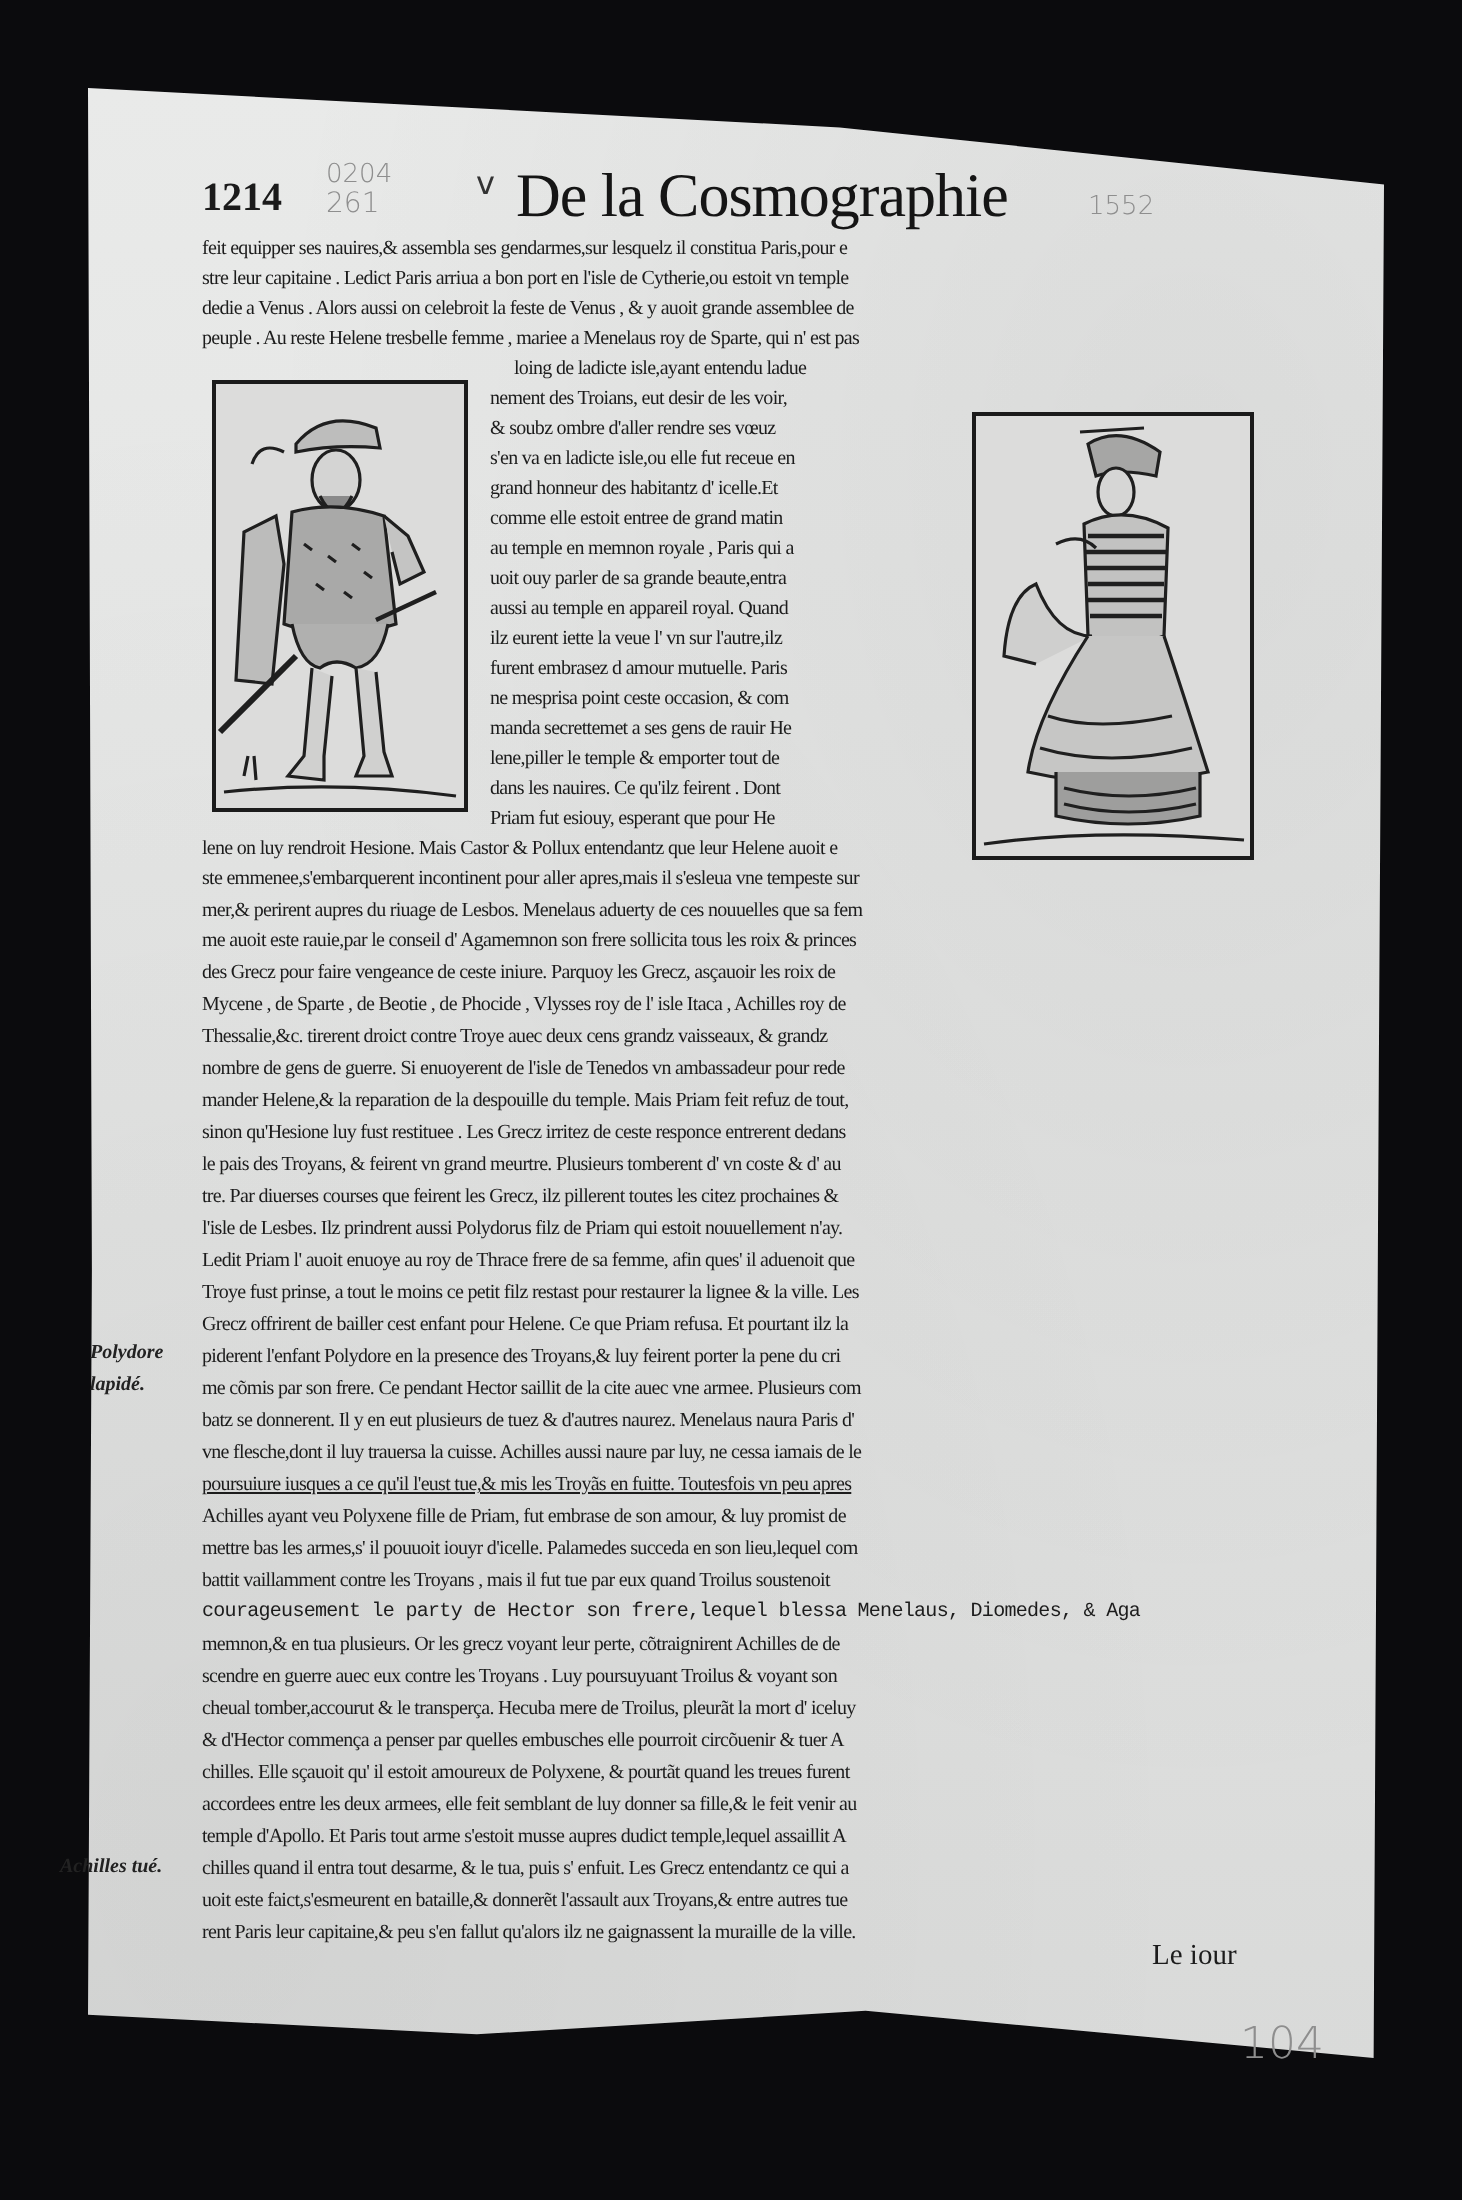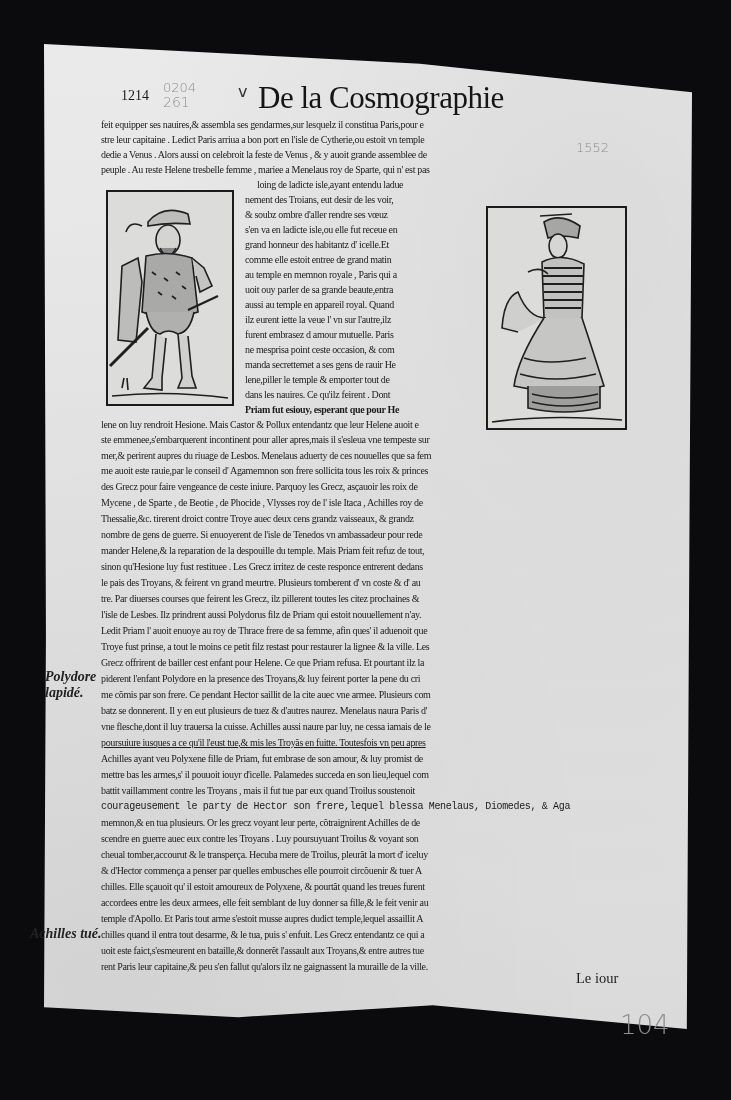--- a/index.html
+++ b/index.html
@@ -26,21 +26,21 @@
     color: #1c1c1c;
     font-family: "Liberation Serif", "DejaVu Serif", serif;
     font-size: 10px;
     line-height: 15.6px;
     white-space: nowrap;
     letter-spacing: -0.35px;
   }
   .folio {
     position: absolute; left: 101px; top: 88px;
     font-family: "Liberation Serif", serif;
-    font-weight: normal; font-size: 14px; color: #1a1a1a; margin-left: 20px;
+    font-weight: bold; font-size: 20px; color: #1a1a1a;
   }
   .running-title {
     position: absolute; left: 258px; top: 80px;
     font-family: "Liberation Serif", serif;
     font-size: 31px; color: #151515; letter-spacing: -0.5px;
   }
   .hand {
     position: absolute;
     font-family: "DejaVu Sans", sans-serif;
     color: #8e8e8e; font-weight: 300;
@@ -52,21 +52,21 @@
   .woodcut {
     position: absolute;
     border: 2px solid #1b1b1b;
     background: #dcdcdb;
     overflow: hidden;
   }
   .marginal {
     position: absolute;
     font-family: "Liberation Serif", serif;
     font-style: italic; font-weight: bold;
-    font-size: 14px; color: #222;
+    font-size: 10px; color: #222;
     line-height: 16px;
     white-space: nowrap;
   }
   .catchword {
     position: absolute; left: 576px; top: 970px;
     font-family: "Liberation Serif", serif;
     font-size: 14.5px; color: #1c1c1c;
   }
 </style>
 </head>
@@ -74,21 +74,21 @@
 
 <div class="page">
     <div class="page-shade"></div>
   </div>
 
 <div class="folio">1214</div>
 <div class="hand" style="left:163px;top:80px;font-size:13px;">0204</div>
 <div class="hand" style="left:163px;top:94px;font-size:14px;">261</div>
 <div class="check">v</div>
 <div class="running-title">De la Cosmographie</div>
-<div class="hand" style="left:576px;top:96px;font-size:13px;margin-top:44px;">1552</div>
+<div class="hand" style="left:544px;top:96px;font-size:13px;">1552</div>
 
 <div class="txt" style="left:101px;top:117px;">feit equipper ses nauires,&amp; assembla ses gendarmes,sur lesquelz il constitua Paris,pour e</div>
 <div class="txt" style="left:101px;top:132px;">stre leur capitaine . Ledict Paris arriua a bon port en l'isle de Cytherie,ou estoit vn temple</div>
 <div class="txt" style="left:101px;top:147px;">dedie a Venus . Alors aussi on celebroit la feste de Venus , &amp; y auoit grande assemblee de</div>
 <div class="txt" style="left:101px;top:162px;">peuple . Au reste Helene tresbelle femme , mariee a Menelaus roy de Sparte, qui n' est pas</div>
 
 <div class="woodcut" style="left:106px;top:190px;width:124px;height:212px;">
   <svg width="124" height="212" viewBox="0 0 124 212">
     <g fill="none" stroke="#1f1f1f" stroke-width="1.6">
       <path d="M40 30 Q55 12 80 22 L82 32 Q60 30 40 34 Z" fill="#bdbdbc"></path>
@@ -137,21 +137,21 @@
 <div class="txt" style="left:245px;top:252px;">comme elle estoit entree de grand matin</div>
 <div class="txt" style="left:245px;top:267px;">au temple en memnon royale , Paris qui a</div>
 <div class="txt" style="left:245px;top:282px;">uoit ouy parler de sa grande beaute,entra</div>
 <div class="txt" style="left:245px;top:297px;">aussi au temple en appareil royal. Quand</div>
 <div class="txt" style="left:245px;top:312px;">ilz eurent iette la veue l' vn sur l'autre,ilz</div>
 <div class="txt" style="left:245px;top:327px;">furent embrasez d amour mutuelle. Paris</div>
 <div class="txt" style="left:245px;top:342px;">ne mesprisa point ceste occasion, &amp; com</div>
 <div class="txt" style="left:245px;top:357px;">manda secrettemet a ses gens de rauir He</div>
 <div class="txt" style="left:245px;top:372px;">lene,piller le temple &amp; emporter tout de</div>
 <div class="txt" style="left:245px;top:387px;">dans les nauires. Ce qu'ilz feirent . Dont</div>
-<div class="txt" style="left:245px;top:402px;font-weight:bold;">Priam fut esiouy, esperant que pour He</div>
+<div class="txt" style="left:245px;top:402px;">Priam fut esiouy, esperant que pour He</div>
 
 <div class="txt" style="left:101px;top:417px;">lene on luy rendroit Hesione. Mais Castor &amp; Pollux entendantz que leur Helene auoit e</div>
 <div class="txt" style="left:101px;top:432px;">ste emmenee,s'embarquerent incontinent pour aller apres,mais il s'esleua vne tempeste sur</div>
 <div class="txt" style="left:101px;top:448px;">mer,&amp; perirent aupres du riuage de Lesbos. Menelaus aduerty de ces nouuelles que sa fem</div>
 <div class="txt" style="left:101px;top:463px;">me auoit este rauie,par le conseil d' Agamemnon son frere sollicita tous les roix &amp; princes</div>
 <div class="txt" style="left:101px;top:479px;">des Grecz pour faire vengeance de ceste iniure. Parquoy les Grecz, asçauoir les roix de</div>
 <div class="txt" style="left:101px;top:495px;">Mycene , de Sparte , de Beotie , de Phocide , Vlysses roy de l' isle Itaca , Achilles roy de</div>
 <div class="txt" style="left:101px;top:511px;">Thessalie,&amp;c. tirerent droict contre Troye auec deux cens grandz vaisseaux, &amp; grandz</div>
 <div class="txt" style="left:101px;top:527px;">nombre de gens de guerre. Si enuoyerent de l'isle de Tenedos vn ambassadeur pour rede</div>
 <div class="txt" style="left:101px;top:543px;">mander Helene,&amp; la reparation de la despouille du temple. Mais Priam feit refuz de tout,</div>
@@ -183,13 +183,13 @@
 <div class="txt" style="left:101px;top:959px;">rent Paris leur capitaine,&amp; peu s'en fallut qu'alors ilz ne gaignassent la muraille de la ville.</div>
 
 <div class="marginal" style="left:45px;top:669px;">
   <div>Polydore</div>
   <div>lapidé.</div>
 </div>
 <div class="marginal" style="left:30px;top:926px;">Achilles tué.</div>
 
 <div class="catchword">Le iour</div>
 
-<div class="hand" style="left:620px;top:1010px;font-size:26px;">104</div>
+<div class="hand" style="left:620px;top:1010px;font-size:22px;">104</div>
 
 </body></html>

